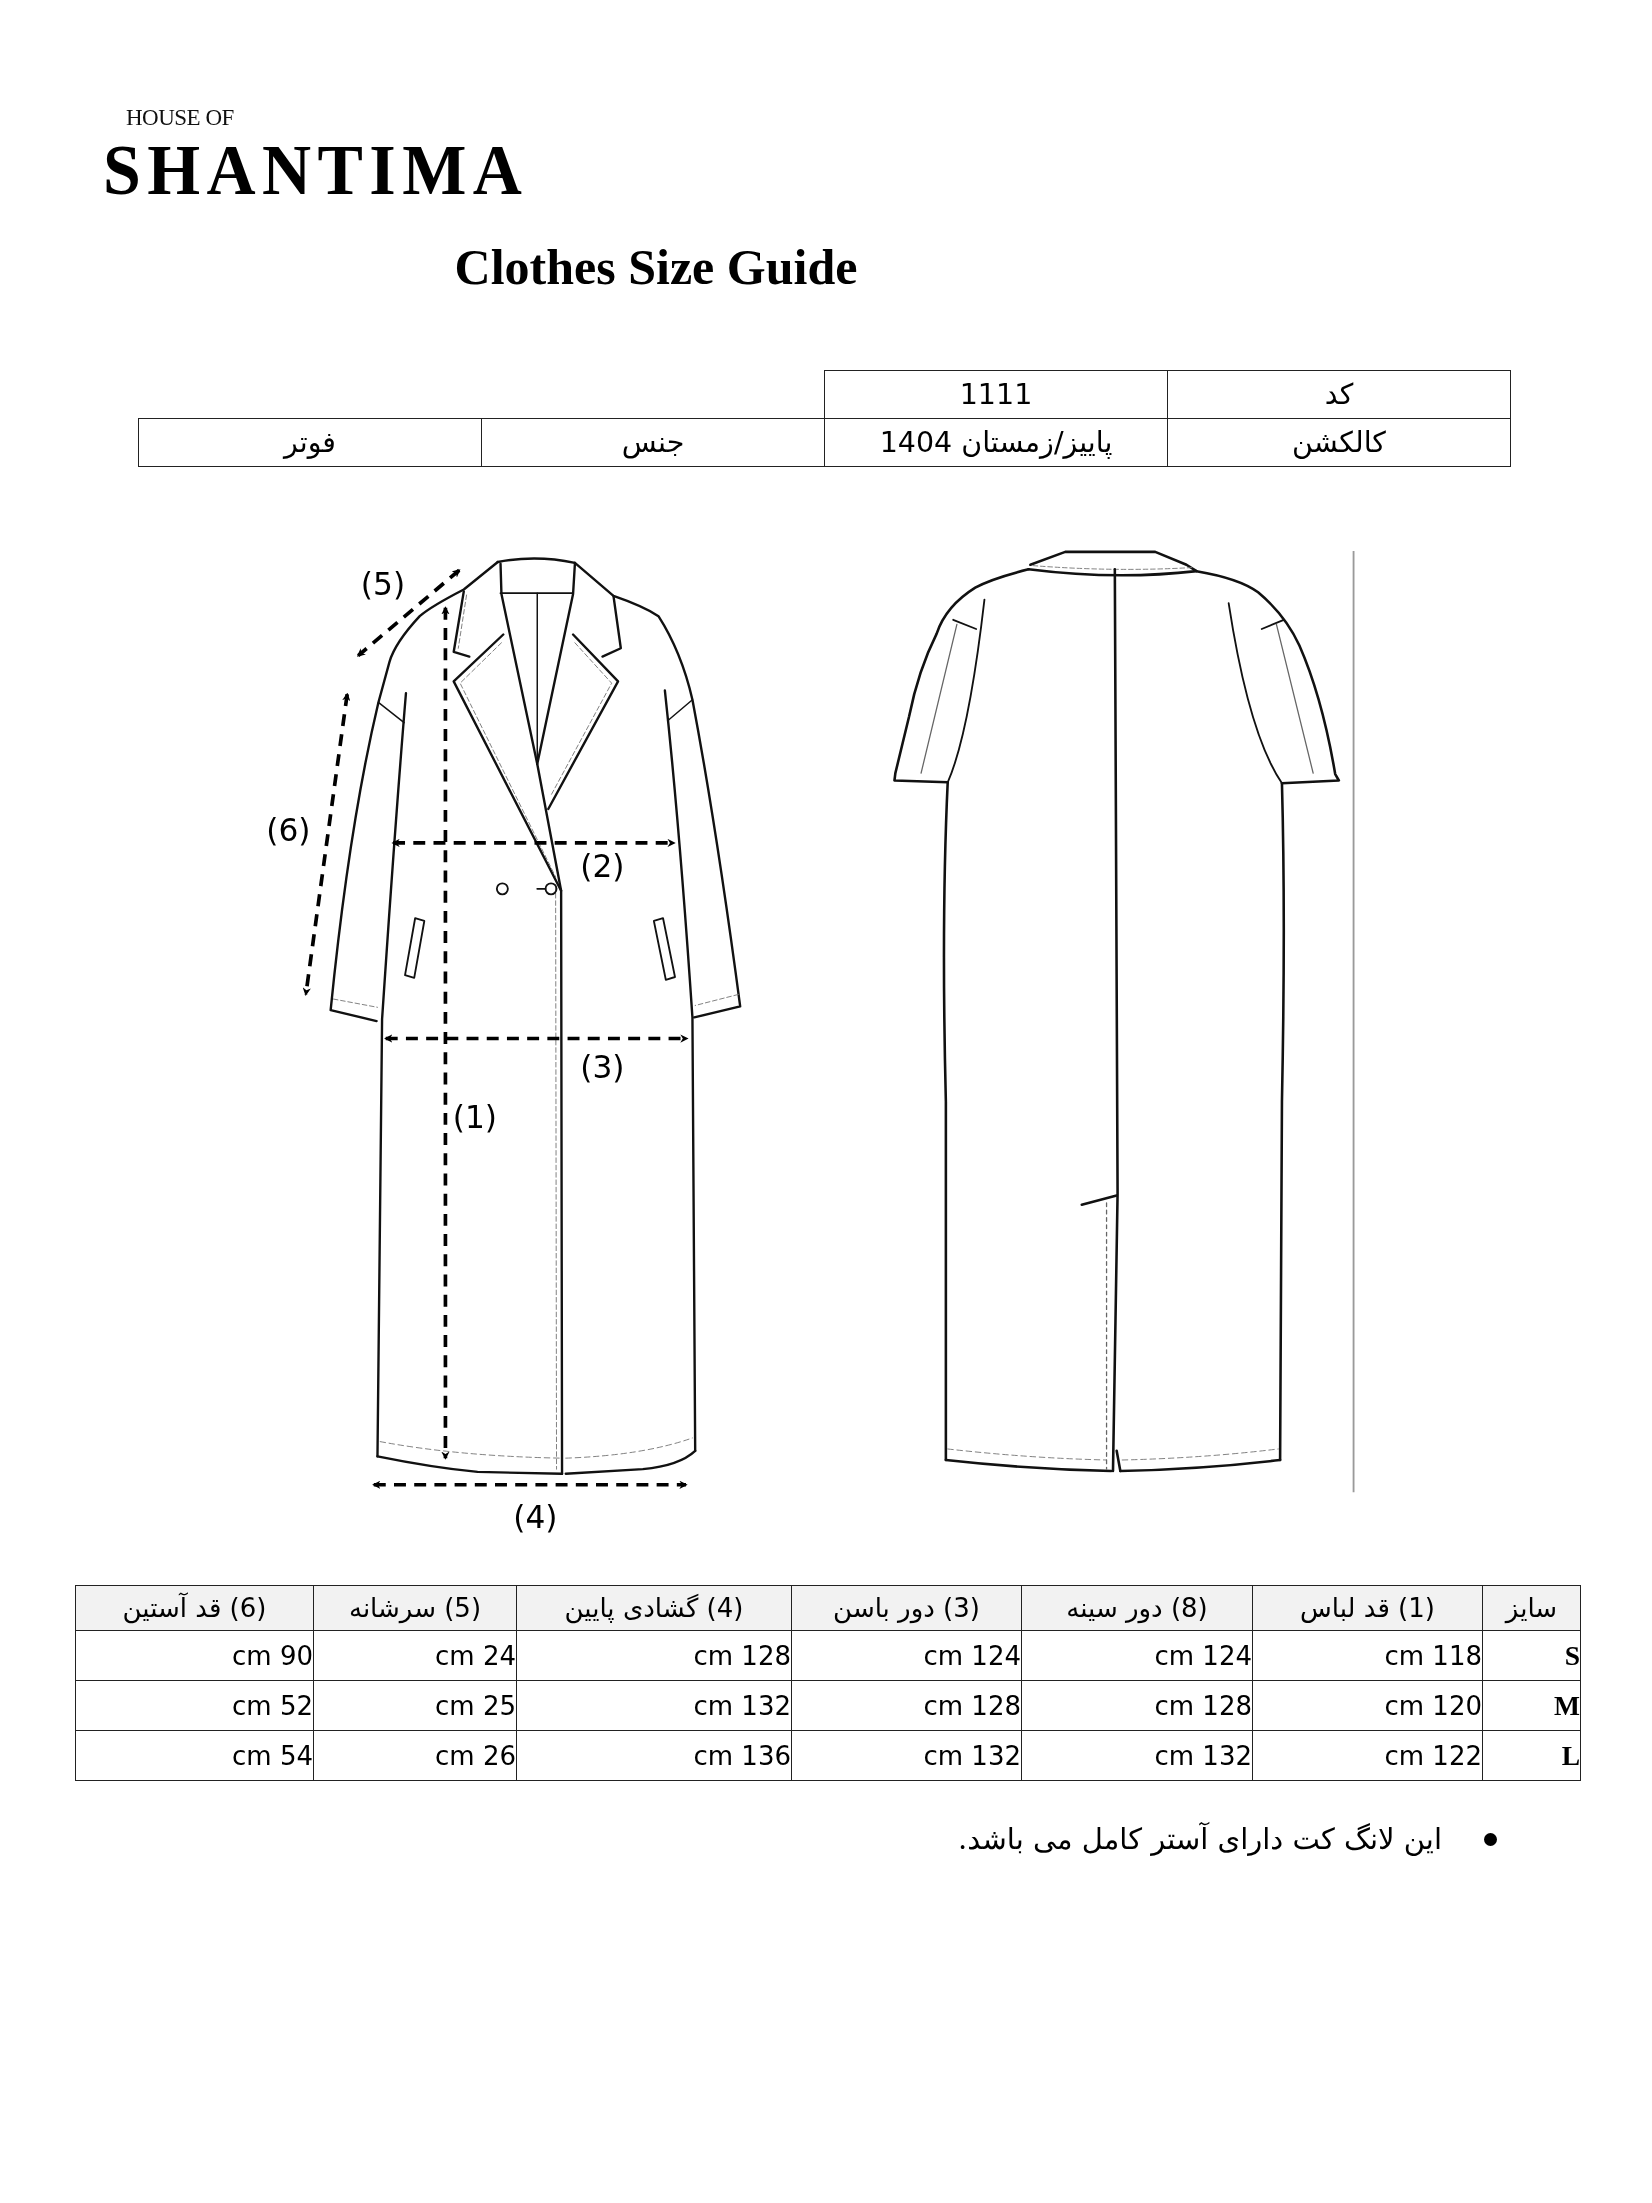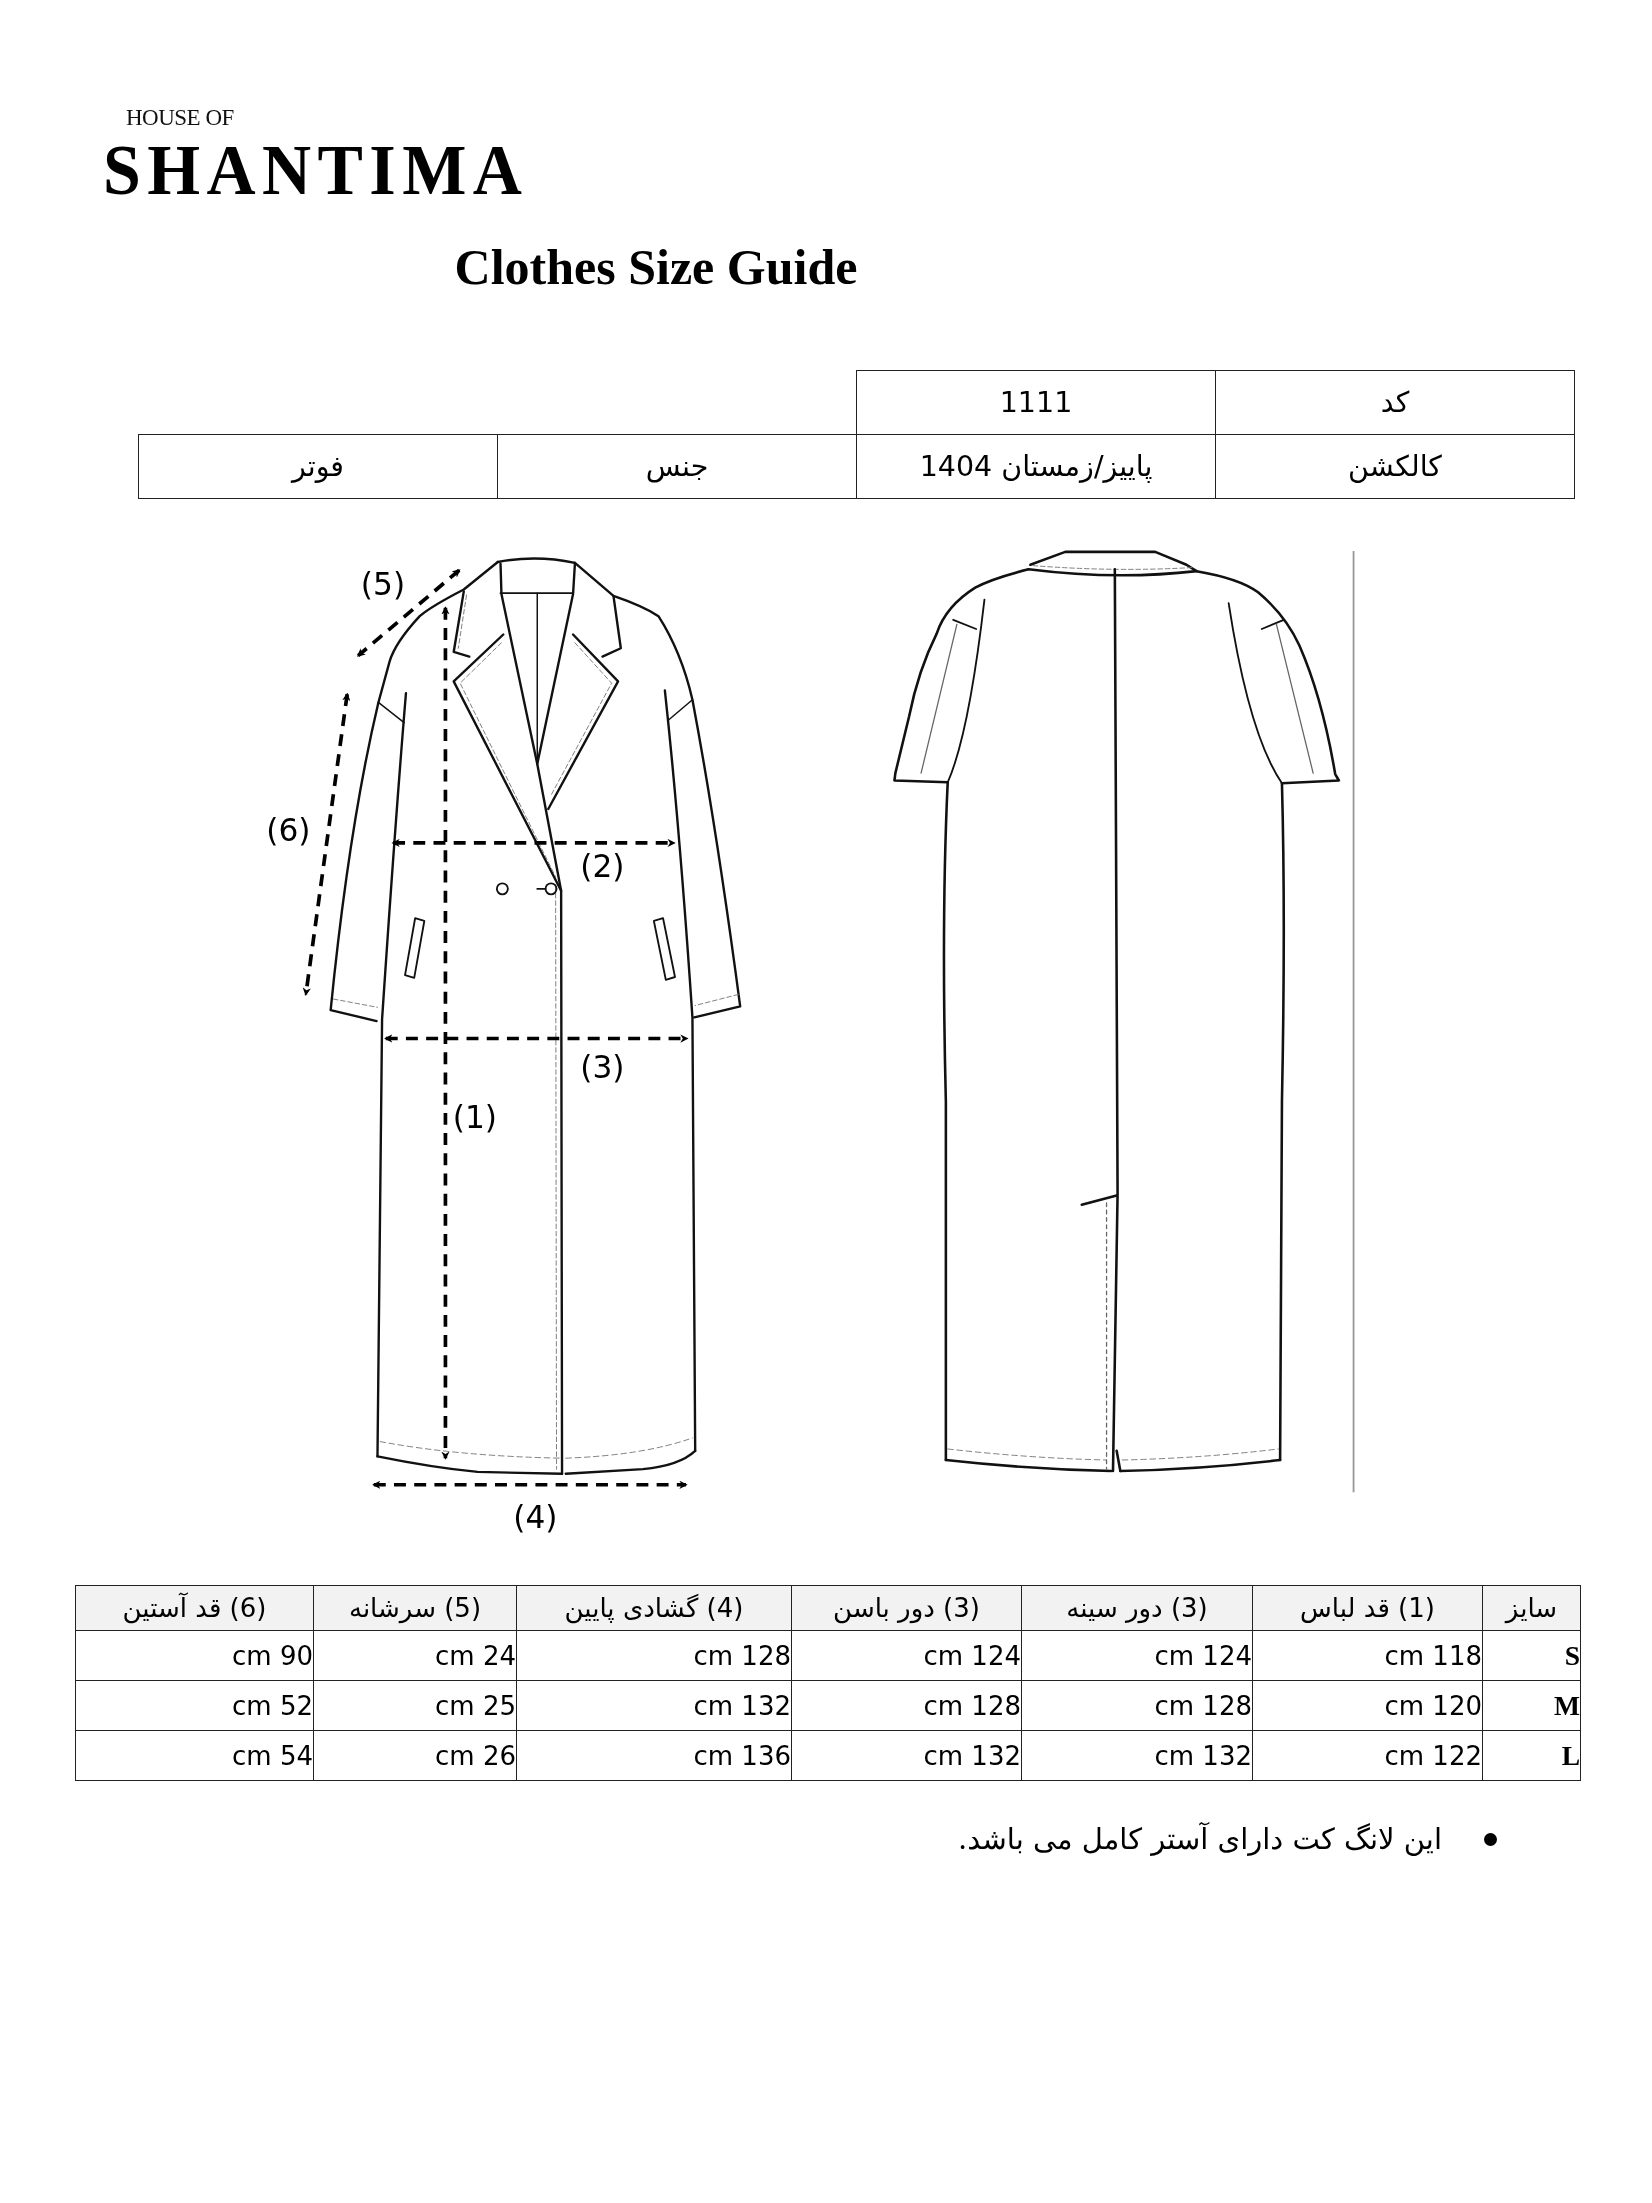--- a/index.html
+++ b/index.html
@@ -2,21 +2,21 @@
 <html style="font-size:14.7px"><head>
 <meta charset="utf-8">
 <style>
   html, body { margin:0; padding:0; background:#ffffff; }
   body { width:1653px; height:2204px; position:relative; overflow:hidden; color:#000; font-family:"DejaVu Sans", sans-serif; }
   .abs { position:absolute; }
   .logo-small { left:126px; top:105px; font-family:"Liberation Serif", serif; font-size:23px; letter-spacing:-0.5px; color:#111; white-space:nowrap; }
   .logo-big { left:103px; top:134px; font-family:"Liberation Serif", serif; font-size:68px; font-weight:bold; letter-spacing:6.4px; line-height:68px; white-space:nowrap; transform:scaleY(1.05); transform-origin:left top; }
   .title { left:0; width:1312px; top:237px; text-align:center; font-family:"Liberation Serif", serif; font-weight:bold; font-size:50px; line-height:61px; }
   table.info { position:absolute; border-collapse:collapse; direction:rtl; font-size:28.5px; }
-  table.info td { border:1.8px solid #222; height:47px; padding:8px; text-align:center; vertical-align:middle; width:342px; }
+  table.info td { border:1.8px solid #222; height:47px; padding:0; text-align:center; vertical-align:middle; width:342px; }
   table.info td.empty { border:none; }
   table.sizes { position:absolute; left:75px; top:1585px; border-collapse:collapse; direction:rtl; width:1506px; font-size:26px; }
   table.sizes th, table.sizes td { border:1.8px solid #222; padding:0; vertical-align:middle; }
   table.sizes th { background:#f2f2f2; font-weight:normal; height:44px; }
   table.sizes td { height:49px; }
   table.sizes td.sz { font-family:"Liberation Serif", serif; font-weight:bold; font-size:27.5px; }
   .note { top:1822px; right:156px; direction:rtl; font-family:"DejaVu Serif", serif; font-size:29px; display:flex; align-items:center; gap:42px; }
   .bullet { width:13px; height:13px; border-radius:50%; background:#000; display:inline-block; }
   svg.drawing { position:absolute; left:0; top:0; }
   .lbl { font-family:"DejaVu Sans", sans-serif; font-size:34px; fill:#000; }
@@ -153,21 +153,21 @@
       <col style="width:231px">
       <col style="width:230px">
       <col style="width:275px">
       <col style="width:203px">
       <col style="width:238px">
   </colgroup>
   <thead>
     <tr>
       <th>سایز</th>
       <th>(1) قد لباس</th>
-      <th>(3) دور سینه</th>
+      <th>(8) دور سینه</th>
       <th>(3) دور باسن</th>
       <th>(4) گشادی پایین</th>
       <th>(5) سرشانه</th>
       <th>(6) قد آستین</th>
     </tr>
   </thead>
   <tbody>
     <tr>
       <td class="sz">S</td>
       <td>118 cm</td>

